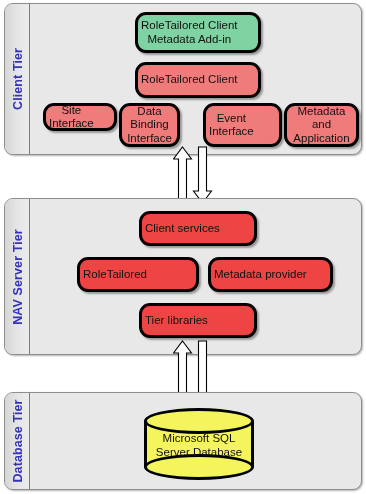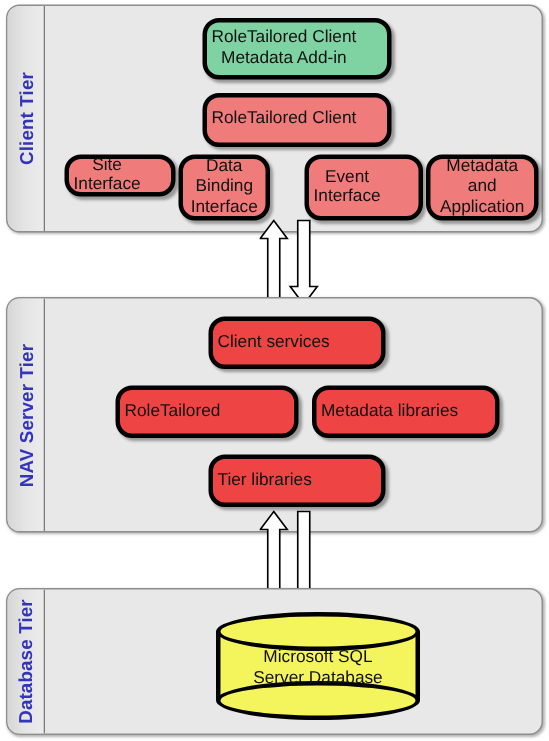--- a/index.html
+++ b/index.html
@@ -204,21 +204,21 @@
 
     <div class="node node-blue" style="left:134px; top:12px; width:118px; height:35px;">
       <span>Client services</span>
     </div>
 
     <div class="node node-blue" style="left:72px; top:58px; width:122px; height:35px;">
       <span>RoleTailored</span>
     </div>
 
     <div class="node node-blue" style="left:203px; top:58px; width:125px; height:35px;">
-      <span>Metadata libraries</span>
+      <span>Metadata provider</span>
     </div>
 
     <div class="node node-blue" style="left:134px; top:104px; width:118px; height:35px;">
       <span>Tier libraries</span>
     </div>
   </div>
 
   <div class="arrow-pair" style="left:173px; top:340px;">
     <svg width="40" height="70" viewBox="0 0 40 70" xmlns="http://www.w3.org/2000/svg">
 
@@ -227,21 +227,21 @@
       <polygon points="29.5,69 38.5,57 33.5,57 33.5,1 25.5,1 25.5,57 20.5,57" fill="#ffffff" stroke="#000000" stroke-width="1.1" stroke-linejoin="miter"></polygon>
     </svg>
   </div>
 
   <div class="tier" style="left:4px; top:392px; width:358px; height:98px;">
     <div class="tier-spine"></div>
     <div class="tier-label">
       <span>Database Tier</span>
     </div>
 
-    <div class="cylinder" style="left:139px; top:15px; width:110px; height:72px;padding-left:26px;">
+    <div class="cylinder" style="left:139px; top:15px; width:110px; height:72px;">
       <div class="cyl-body"></div>
       <div class="cyl-bottom"></div>
       <div class="cyl-top"></div>
       <div class="cyl-text">
         <div>Microsoft SQL</div>
         <div>Server Database</div>
       </div>
     </div>
   </div>
 

